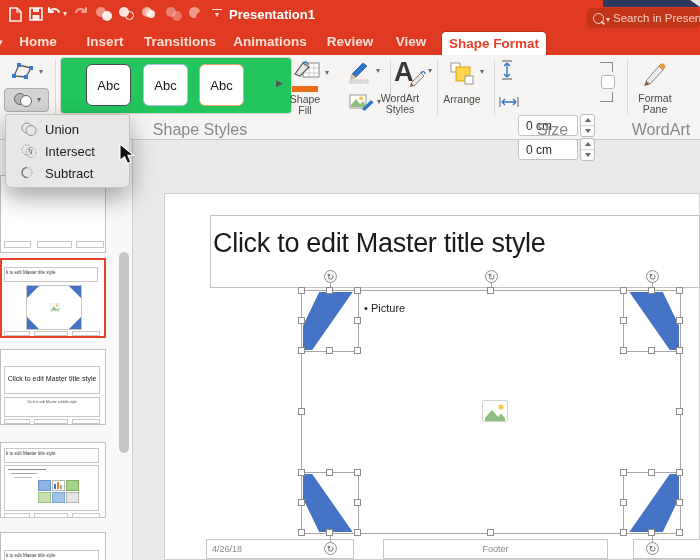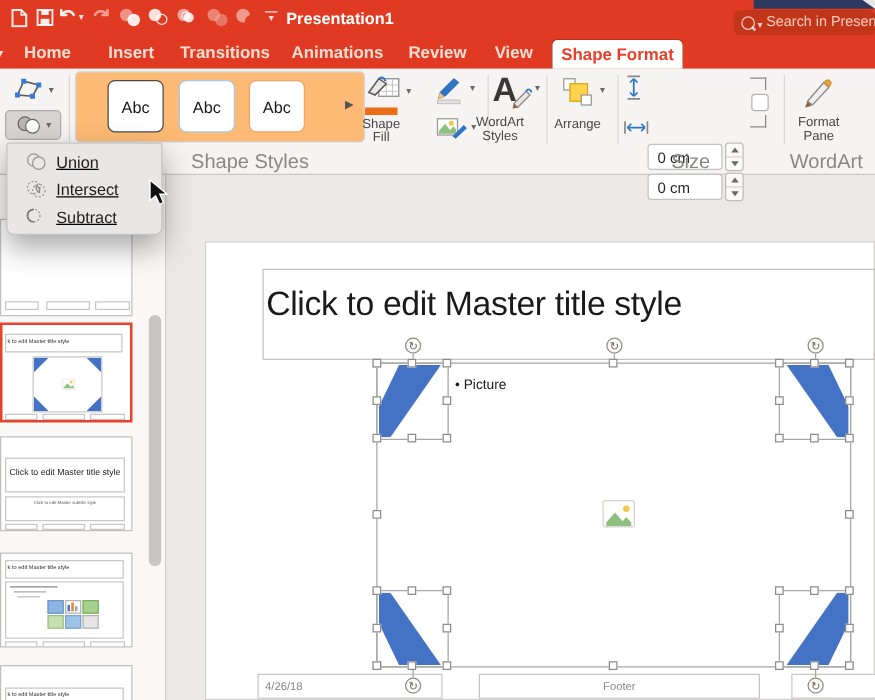--- a/index.html
+++ b/index.html
@@ -39,41 +39,41 @@
       color:#E8402A;font-size:13.5px;font-weight:bold;box-sizing:border-box;}
 
   
   .ribbon{left:0;top:55px;width:700px;height:85px;background:#F5F4F2;border-bottom:1px solid #C9C7C5;box-sizing:border-box;}
   .rdiv{position:absolute;top:5px;width:1px;height:55px;background:#DAD8D6;}
   .caret{color:#6A6866;font-size:8px;line-height:8px;}
   .rlabel{position:absolute;font-size:10.5px;line-height:11px;color:#4A4846;text-align:center;}
   .grouplabel{position:absolute;font-size:16px;color:#8A8886;text-align:center;}
   .merge-btn{position:absolute;left:4px;top:33px;width:45px;height:24px;background:#D6D4D2;
       border:1px solid #AEACAA;border-radius:4px;display:flex;align-items:center;justify-content:center;gap:3px;box-sizing:border-box;}
-  .gallery{position:absolute;left:60px;top:2px;width:230px;height:55px;background:#fdba74;
+  .gallery{position:absolute;left:60px;top:2px;width:230px;height:55px;background:#22c55e;
       border:1px solid #D5D3D1;border-radius:4px;}
   .abc{position:absolute;top:6px;width:45px;height:42px;border-radius:6px;background:#fff;
       display:flex;align-items:center;justify-content:center;font-size:13px;color:#1A1A1A;box-sizing:border-box;}
   .gal-arrow{position:absolute;right:8px;top:20px;font-size:9px;color:#555351;}
   .orange-bar{position:absolute;left:292px;top:31px;width:26px;height:6px;background:#ED6C19;}
   .size-field{position:absolute;width:60px;height:21px;background:#fff;border:1px solid #C5C3C1;border-radius:3px;
       font-size:12px;color:#2A2826;display:flex;align-items:center;padding-left:7px;box-sizing:border-box;}
   .spinner{position:absolute;width:15px;height:23px;border:1px solid #C0BEBC;border-radius:3px;background:#FBFAF9;box-sizing:border-box;}
   .spinner .up,.spinner .dn{position:absolute;left:0;width:100%;height:50%;display:flex;align-items:center;justify-content:center;}
   .spinner .up{top:0;border-bottom:1px solid #D5D3D1;box-sizing:border-box;}
   .spinner .dn{bottom:0;}
   .tri-up{width:0;height:0;border-left:3px solid transparent;border-right:3px solid transparent;border-bottom:4px solid #6A6866;}
   .tri-dn{width:0;height:0;border-left:3px solid transparent;border-right:3px solid transparent;border-top:4px solid #6A6866;}
   .brk-t{position:absolute;left:600px;top:62px;width:12px;height:9px;border-top:1.5px solid #8A8886;border-right:1.5px solid #8A8886;}
   .brk-b{position:absolute;left:600px;top:92px;width:12px;height:9px;border-bottom:1.5px solid #8A8886;border-right:1.5px solid #8A8886;}
   .lockbox{position:absolute;left:601px;top:75px;width:14px;height:14px;background:#fff;border:1px solid #B5B3B1;border-radius:3px;box-sizing:border-box;}
 
   
   .menu{left:5px;top:114px;width:125px;background:#E9E7E6;border:1px solid #C6C4C2;
-        border-radius:2px 2px 6px 6px;box-shadow:0 10px 24px rgba(0,0,0,.35);z-index:50;padding:3px 0;box-sizing:border-box;text-decoration:underline;}
+        border-radius:2px 2px 6px 6px;box-shadow:0 10px 24px rgba(0,0,0,.35);z-index:50;padding:3px 0;box-sizing:border-box;}
   .menu-item{height:22px;display:flex;align-items:center;gap:7px;padding-left:14px;font-size:13px;color:#1C1C1C;}
   .menu-item.selected{background:#1A5FD0;color:#fff;}
   .mi-icon{width:18px;height:16px;flex:0 0 auto;}
 
   
   .sidebar{left:0;top:140px;width:133px;height:420px;background:#F9F8F7;border-right:1px solid #CFCDCB;box-sizing:border-box;}
   .thumb{position:absolute;background:#fff;border:1px solid #C2C0BE;box-sizing:border-box;}
   .mini-box{position:absolute;background:#fff;border:0.5px solid #C9C7C5;box-sizing:border-box;overflow:hidden;}
   .mini-footer{position:absolute;background:#fff;border:0.5px solid #C9C7C5;box-sizing:border-box;}
   .tri{position:absolute;background:#4472C4;}

